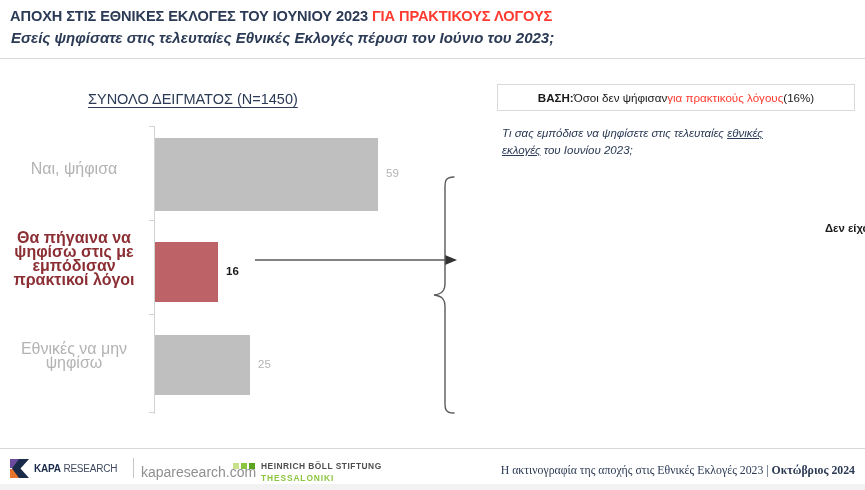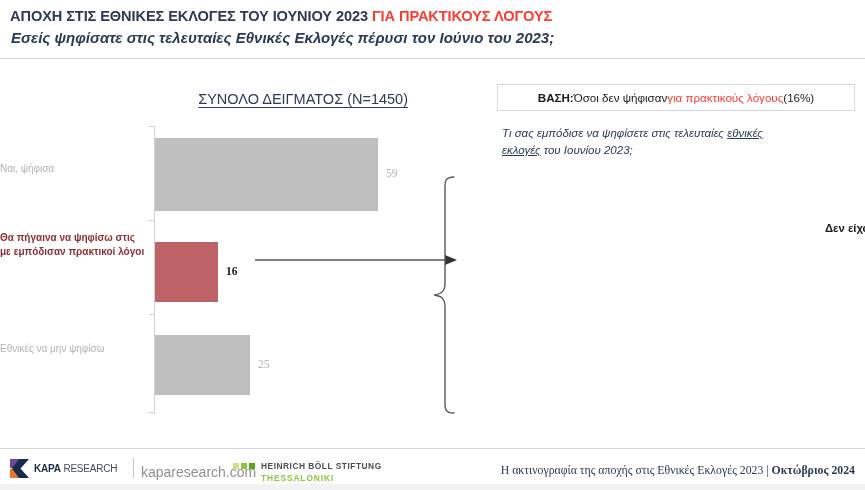--- a/index.html
+++ b/index.html
@@ -25,42 +25,42 @@
     color: #2b3a55; white-space: nowrap;
   }
   .hdr-rule {
     position: absolute; left: 0; top: 58px; width: 865px; height: 1px;
     background: #d8d8d8;
   }
 
   
   .left-head {
     position: absolute; left: 88px; top: 91px; width: 320px;
-    text-align: right; font-size: 14.5px; color: #2b3a55;
+    text-align: left; font-size: 14.5px; color: #2b3a55;
     text-decoration: underline; text-underline-offset: 3px;
   }
   .lchart { position: absolute; left: 0px; top: 120px; width: 440px; height: 300px; }
   .l-axis {
     position: absolute; left: 154px; top: 6px; width: 1px; height: 288px;
     background: #d3d3d3;
   }
   .l-tick {
     position: absolute; left: 149px; width: 6px; height: 1px; background: #d3d3d3;
   }
   .l-row { position: absolute; left: 0; width: 440px; }
   .l-label {
-    position: absolute; left: 0; width: 148px; text-align: left;
-    font-size: 10px; line-height: 14px;
+    position: absolute; left: 0; width: 148px; text-align: center;
+    font-size: 16px; line-height: 14px;
   }
   .l-label.muted { color: #b3b3b3; }
   .l-label.hi { color: #8c2f34; font-weight: bold; }
   .l-bar { position: absolute; left: 155px; }
   .l-bar.grey { background: #bfbfbf; }
   .l-bar.red  { background: #bd6267; }
-  .l-val { position: absolute; font-size: 11.5px; font-family: Liberation Serif, serif; }
+  .l-val { position: absolute; font-size: 11.5px; }
   .l-val.muted { color: #b3b3b3; }
   .l-val.hi { color: #1a1a1a; font-weight: bold; }
 
   
   .connector { position: absolute; left: 255px; top: 245px; width: 210px; height: 30px; }
   .brace { position: absolute; left: 430px; top: 175px; width: 26px; height: 240px; }
 
   
   .base-box {
     position: absolute; left: 497px; top: 84px; width: 358px; height: 27px;

